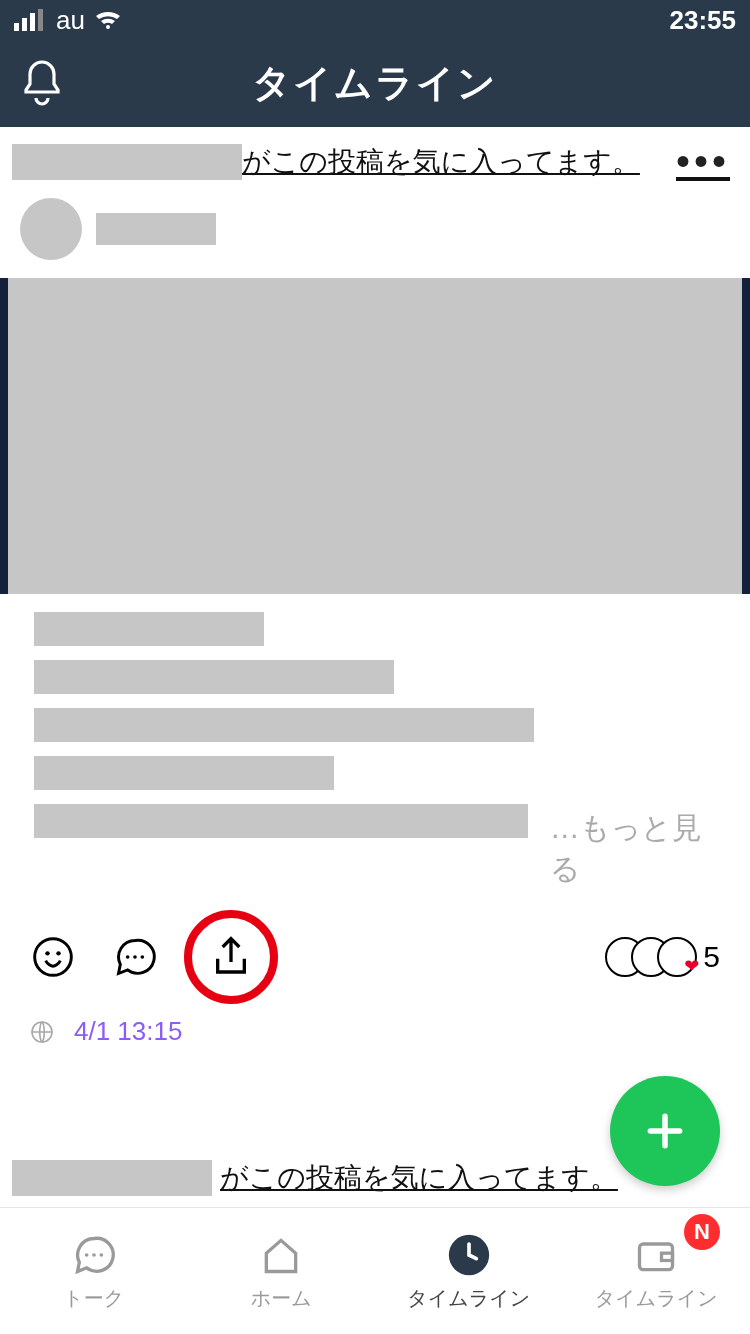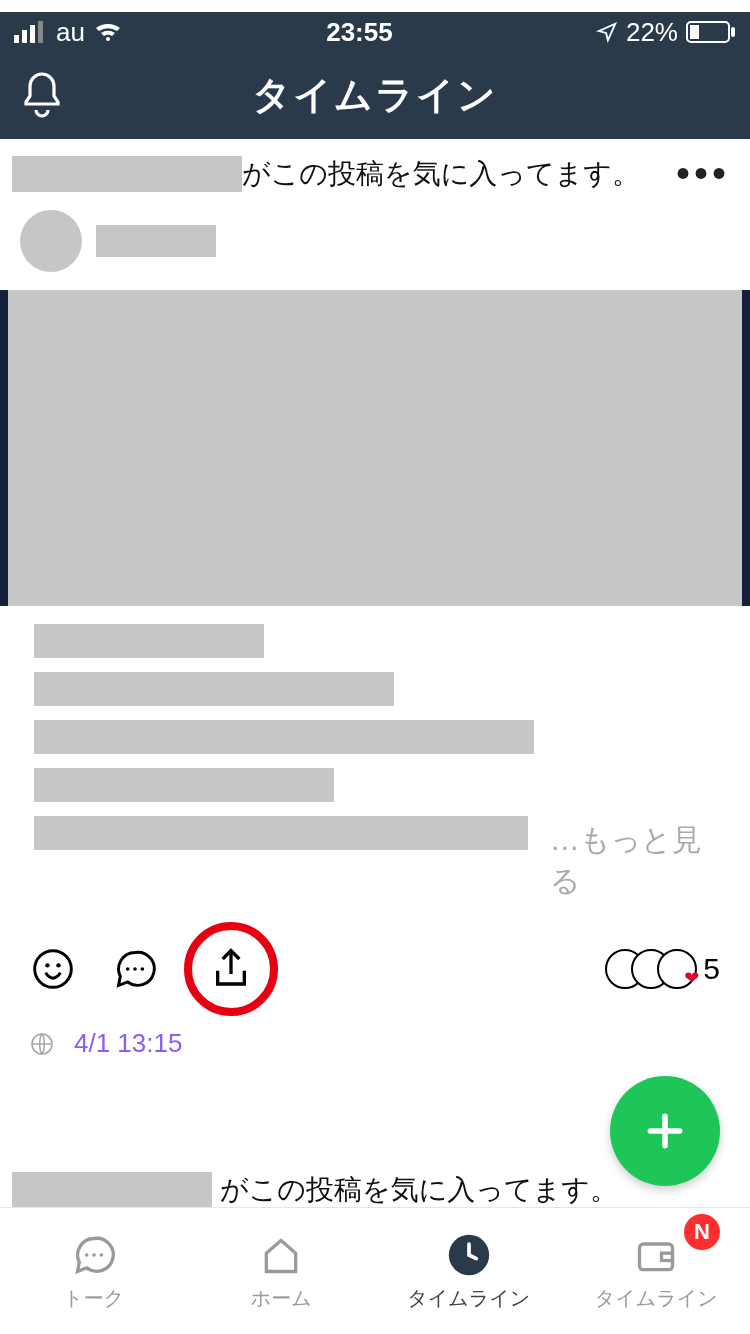--- a/index.html
+++ b/index.html
@@ -1,24 +1,24 @@
 <!DOCTYPE html>
 <html><head>
 <meta charset="utf-8">
 <style>
   * { margin: 0; padding: 0; box-sizing: border-box; }
   html, body { width: 750px; height: 1334px; overflow: hidden; font-family: -apple-system, "Hiragino Sans", sans-serif; background: #fff; }
-  .status-bar { height: 40px; background: #2b3a4b; color: #fff; display: flex; align-items: center; justify-content: space-between; padding: 0 14px; font-size: 26px; margin-top: 12px; }
+  .status-bar { height: 40px; background: #2b3a4b; color: #fff; display: flex; align-items: center; justify-content: space-between; padding: 0 14px; font-size: 26px; }
   .status-left, .status-right { display: flex; align-items: center; gap: 8px; }
   .status-center { font-weight: 600; }
   .header { height: 87px; background: #2b3a4b; display: flex; align-items: center; justify-content: center; position: relative; }
   .header-title { color: #fff; font-size: 38px; font-weight: 700; letter-spacing: 2px; }
   .bell { position: absolute; left: 18px; top: 18px; }
   .feed { height: 1080px; overflow: hidden; background: #fff; }
-  .liked-row { display: flex; align-items: center; padding: 12px 20px 0 12px; font-size: 28px; color: #111; }
+  .liked-row { display: flex; align-items: center; padding: 12px 20px 0 12px; font-size: 28px; color: #111; text-decoration: underline; }
   .redact { background: #c6c6c6; display: inline-block; }
   .more-dots { margin-left: auto; font-size: 40px; letter-spacing: 4px; color: #222; }
   .profile-row { display: flex; align-items: center; gap: 14px; padding: 14px 12px 18px 20px; }
   .avatar { width: 62px; height: 62px; border-radius: 50%; background: #c6c6c6; }
   .media-wrap { background: #14213a; padding: 0; }
   .media { width: 734px; height: 316px; background: #c6c6c6; margin: 0 8px; }
   .text-block { padding: 18px 30px 0 34px; }
   .rline { height: 34px; background: #c6c6c6; margin-bottom: 14px; }
   .more-link { color: #aaa; font-size: 30px; }
   .inline-row { display: flex; align-items: baseline; gap: 12px; }
@@ -50,31 +50,20 @@
         <rect x="8" y="9" width="5" height="13" fill="#fff"></rect>
         <rect x="16" y="4" width="5" height="18" fill="#fff"></rect>
         <rect x="24" y="0" width="5" height="22" fill="#888"></rect>
       </svg>
     <span>au</span>
     <svg width="30" height="22" viewBox="0 0 30 22">
         <path d="M15 20a2 2 0 100-4 2 2 0 000 4zm-7-8a12 12 0 0114 0l-3 3a8 8 0 00-8 0zm-5-5a20 20 0 0124 0l-3 3a16 16 0 00-18 0z" fill="#fff"></path>
       </svg>
   </div>
   <div class="status-center">23:55</div>
-  <div class="status-right">
-    <svg width="22" height="22" viewBox="0 0 24 24">
-        <path d="M3 11l18-8-8 18-2-8z" fill="none" stroke="#fff" stroke-width="2"></path>
-      </svg>
-    <span>22%</span>
-    <svg width="50" height="22">
-        <rect x="1" y="1" width="42" height="20" rx="4" fill="none" stroke="#fff" stroke-width="2"></rect>
-        <rect x="4" y="4" width="9" height="14" fill="#fff"></rect>
-        <rect x="45" y="6" width="4" height="10" rx="2" fill="#fff"></rect>
-      </svg>
-  </div>
 </div>
 
 <div class="header">
   <div class="bell">
     <svg width="48" height="52" viewBox="0 0 24 26">
         <path d="M12 2a6 6 0 00-6 6v5l-2 3v1h16v-1l-2-3V8a6 6 0 00-6-6zm-3 18a3 3 0 006 0" fill="none" stroke="#fff" stroke-width="1.6"></path>
       </svg>
   </div>
   <div class="header-title">タイムライン</div>
 </div>

